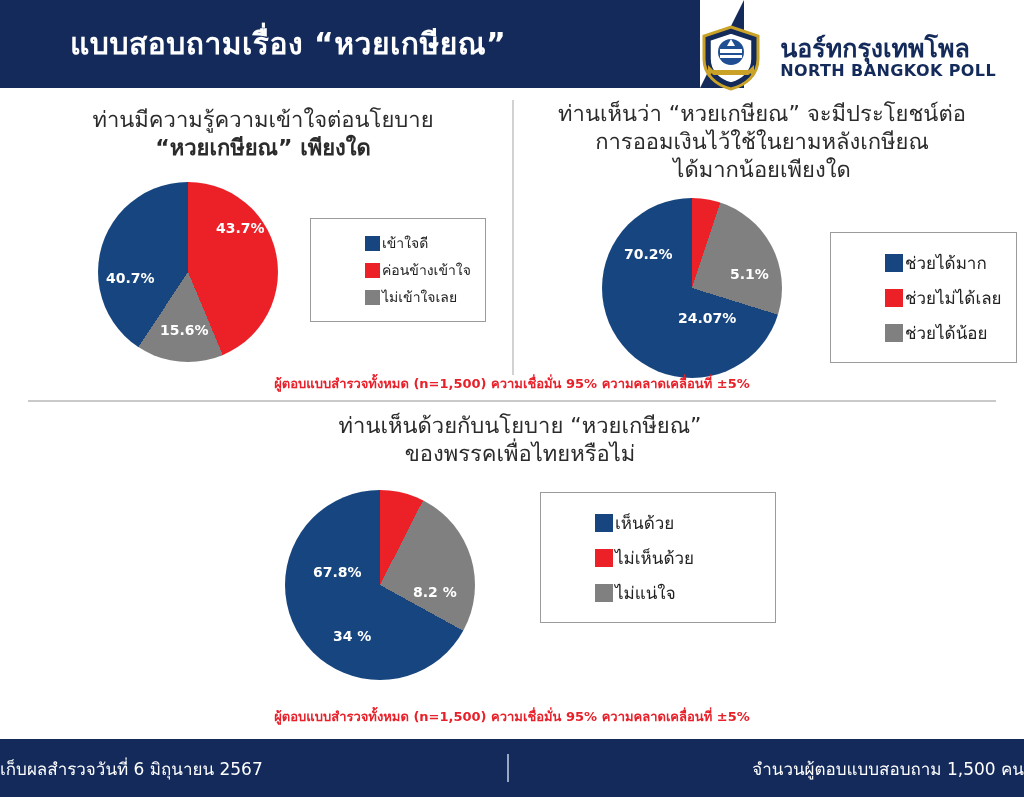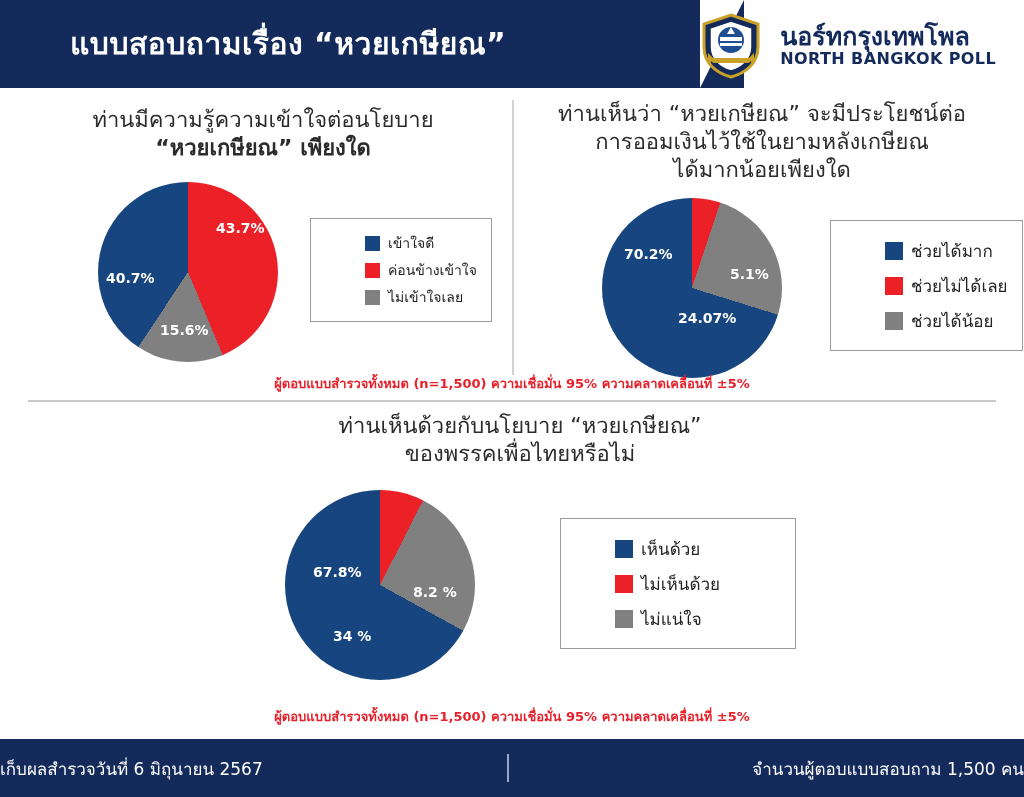--- a/index.html
+++ b/index.html
@@ -23,21 +23,21 @@
   .header-band:after{
     content:"";position:absolute;right:-44px;top:0;width:0;height:0;
     border-style:solid;border-width:0 0 88px 44px;border-color:transparent transparent #132a5a transparent;
   }
   .header-title{
     position:absolute;left:70px;top:20px;
     color:#ffffff;font-size:30px;font-weight:bold;letter-spacing:.5px;
     white-space:nowrap;
   }
   .brand{
-    position:absolute;right:28px;top:12px;height:68px;display:flex;align-items:center;gap:18px;
+    position:absolute;right:28px;top:24px;height:68px;display:flex;align-items:center;gap:18px;
   }
   .brand-logo{
     width:62px;height:66px;position:relative;
   }
   .brand-text{line-height:1.05;}
   .brand-name{color:#132a5a;font-size:25px;font-weight:bold;}
   .brand-sub{color:#132a5a;font-size:16px;font-weight:bold;letter-spacing:.4px;}
   
   .divider-v{
     position:absolute;left:512px;top:100px;width:2px;height:275px;background:#d2d2d2;
@@ -56,21 +56,21 @@
     position:relative;
   }
   .pie-label{
     position:absolute;font-size:14px;font-weight:bold;color:#ffffff;white-space:nowrap;
   }
   
   .legend{
     position:absolute;border:1px solid #9b9b9b;background:#fff;
     padding:8px 14px 8px 10px;
   }
-  .legend-row{display:flex;align-items:center;gap:8px;margin:5px 0;padding-left:44px;}
+  .legend-row{display:flex;align-items:center;gap:2px;margin:5px 0;padding-left:44px;}
   .legend-swatch{width:15px;height:15px;display:inline-block;}
   .legend-label{font-size:14px;color:#222;white-space:nowrap;}
   .legend.big .legend-label{font-size:17px;}
   .legend.big .legend-swatch{width:18px;height:18px;}
   .legend.big .legend-row{margin:8px 0;}
   .note{
     position:absolute;width:100%;text-align:center;font-size:13px;font-weight:bold;color:#e8202a;
   }
   
   .footer{
@@ -145,21 +145,21 @@
     <div class="big">ได้มากน้อยเพียงใด</div>
   </div>
 
   <div class="pie" style="left:80px;top:98px;width:180px;height:180px;position:absolute;
       background:conic-gradient(#ec2027 0turn 0.051turn, #808080 0.051turn 0.298turn, #17457f 0.298turn 1turn);">
     <span class="pie-label" style="left:22px;top:48px;">70.2%</span>
     <span class="pie-label" style="left:128px;top:68px;">5.1%</span>
     <span class="pie-label" style="left:76px;top:112px;">24.07%</span>
   </div>
 
-  <div class="legend big" style="left:308px;top:120px;">
+  <div class="legend big" style="left:308px;top:132px;">
     <div class="legend-row">
       <span class="legend-swatch" style="background:#17457f"></span>
       <span class="legend-label">ช่วยได้มาก</span>
     </div>
     <div class="legend-row">
       <span class="legend-swatch" style="background:#ec2027"></span>
       <span class="legend-label">ช่วยไม่ได้เลย</span>
     </div>
     <div class="legend-row">
       <span class="legend-swatch" style="background:#808080"></span>
@@ -176,21 +176,21 @@
     <div class="big">ของพรรคเพื่อไทยหรือไม่</div>
   </div>
 
   <div class="pie" style="left:115px;top:78px;width:190px;height:190px;position:absolute;
       background:conic-gradient(#ec2027 0turn 0.075turn, #808080 0.075turn 0.33turn, #17457f 0.33turn 1turn);">
     <span class="pie-label" style="left:28px;top:62px;margin-top:12px;">67.8%</span>
     <span class="pie-label" style="left:128px;top:94px;">8.2  %</span>
     <span class="pie-label" style="left:48px;top:138px;">34 %</span>
   </div>
 
-  <div class="legend big" style="left:370px;top:106px;width:210px;margin-left:20px;">
+  <div class="legend big" style="left:370px;top:80px;width:210px;">
     <div class="legend-row">
       <span class="legend-swatch" style="background:#17457f"></span>
       <span class="legend-label">เห็นด้วย</span>
     </div>
     <div class="legend-row">
       <span class="legend-swatch" style="background:#ec2027"></span>
       <span class="legend-label">ไม่เห็นด้วย</span>
     </div>
     <div class="legend-row">
       <span class="legend-swatch" style="background:#808080"></span>

